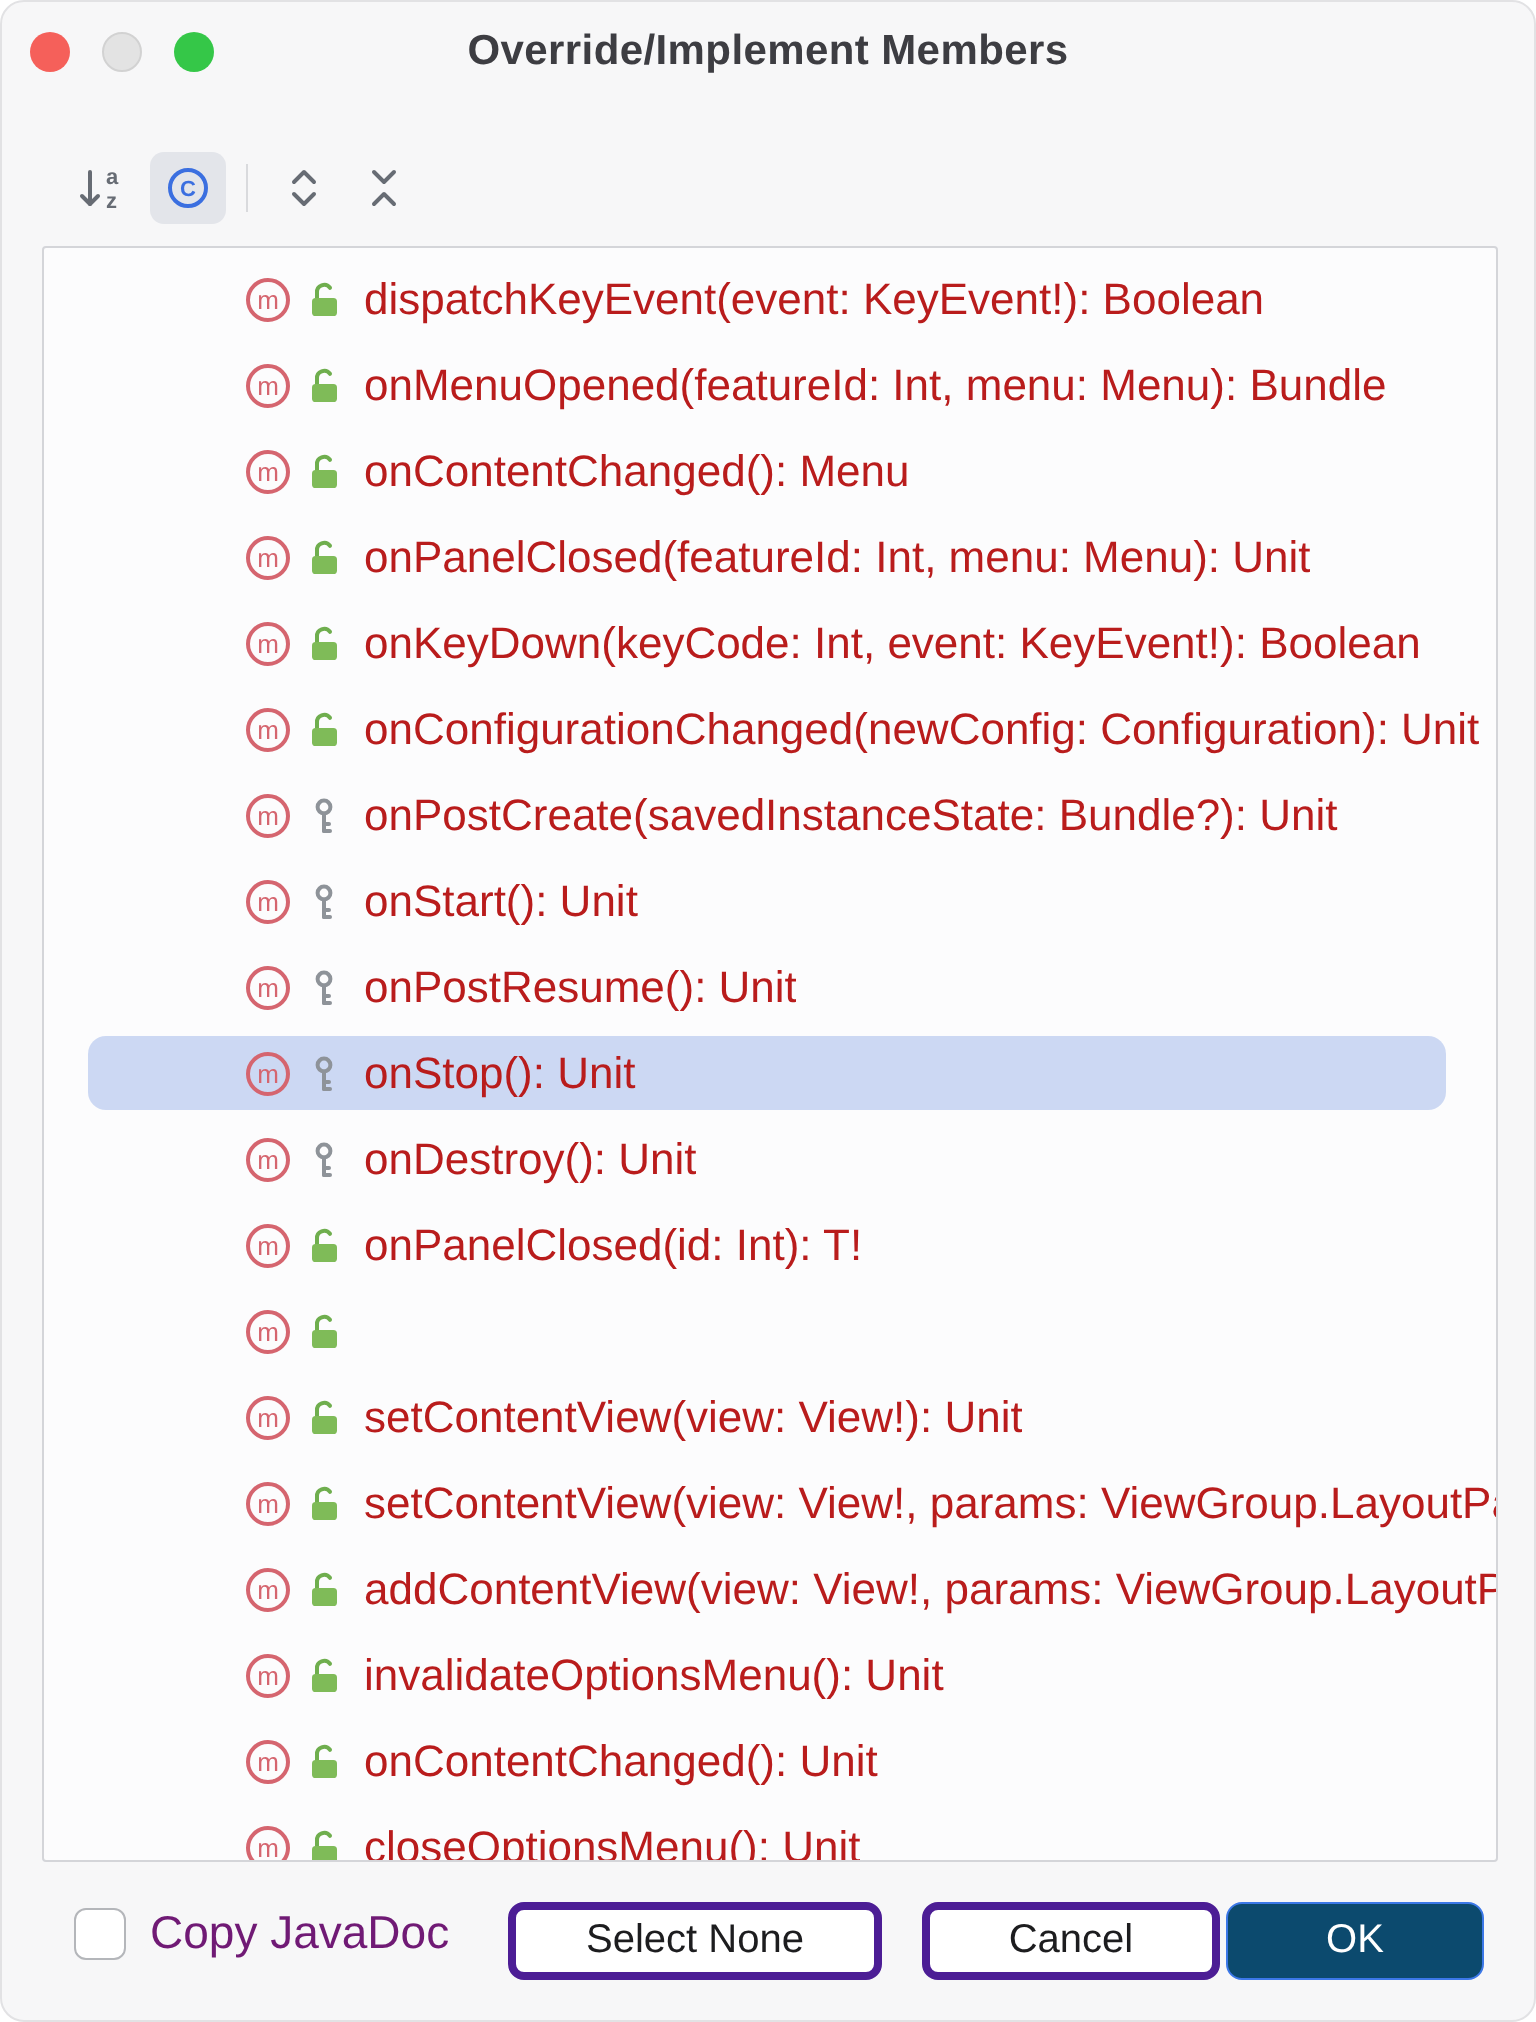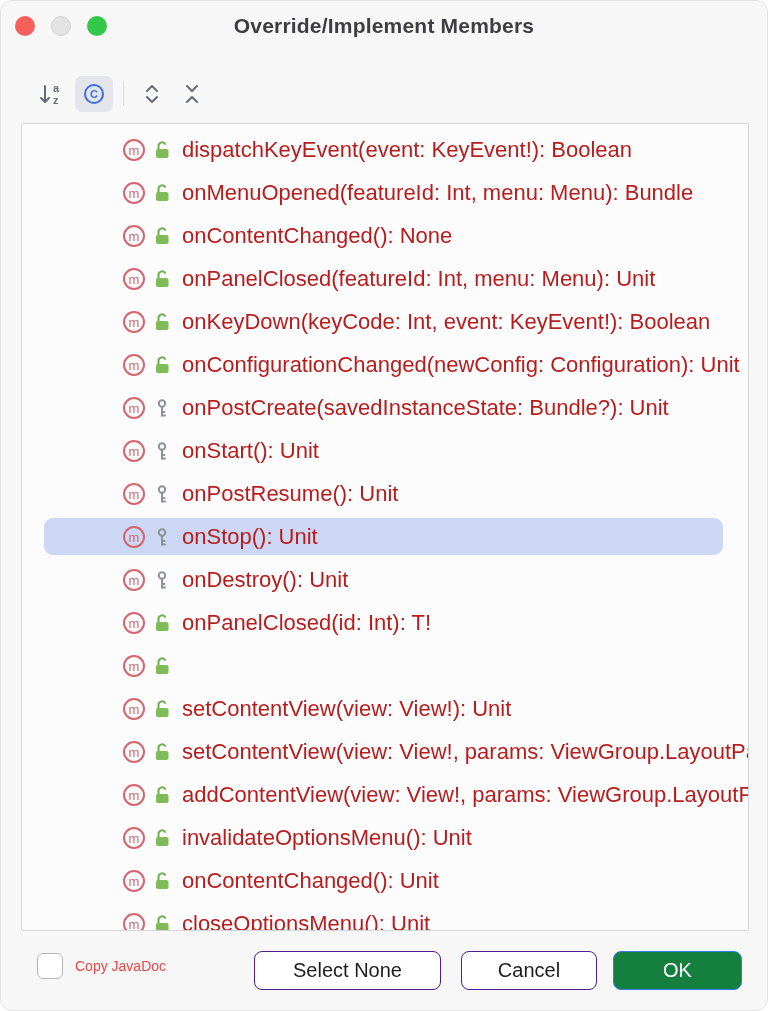--- a/index.html
+++ b/index.html
@@ -48,30 +48,30 @@
   .ic-vis { width:20px; height:20px; margin-right:10px; }
   .sig { font-size:22px; color:#b91c1c; overflow:hidden; }
   
   .footer { position:absolute; left:0; right:0; top:930px; bottom:0; }
   .chkgroup { position:absolute; left:36px; top:952px; display:flex; align-items:center; }
   .footer .chkgroup { top:22px; }
   .checkbox {
     width:26px; height:26px; background:#ffffff; border:1.5px solid #b4b6ba;
     border-radius:6px; margin-right:12px;
   }
-  .chklabel { font-size:14px; color:#ef4444; }
+  .chklabel { font-size:23px; color:#701a75; }
   .btn {
     position:absolute; top:20px; height:39px; border-radius:8px;
     font-family:inherit; font-size:20px; color:#1d1d1f;
-    background:#ffffff; border:1px solid #4c1d95; display:flex;
+    background:#ffffff; border:4px solid #4c1d95; display:flex;
     align-items:center; justify-content:center;
   }
   .btn-selectnone { left:253px; width:187px; }
-  .btn-cancel { left:460px; width:136px; }
-  .btn-ok { left:612px; width:129px; background:#15803d; border:1px solid #3c78e8; color:#ffffff; }
+  .btn-cancel { left:460px; width:149px; }
+  .btn-ok { left:612px; width:129px; background:#0c4a6e; border:1px solid #3c78e8; color:#ffffff; }
 </style>
 </head>
 <body>
 
 <div class="window">
 
   <div class="titlebar">
     <div class="traffic t-close"></div>
     <div class="traffic t-min"></div>
     <div class="traffic t-zoom"></div>
@@ -151,21 +151,21 @@
           <text x="12" y="16.5" text-anchor="middle" font-size="13" fill="#d5656f" font-family="Liberation Sans,sans-serif">m</text>
         </svg>
       </span>
       <span class="ic ic-vis vis-public">
         <svg width="20" height="20" viewBox="0 0 20 20">
           <path d="M6.5 9.5 V6.3 A3.6 3.6 0 0 1 13 3.9" fill="none" stroke="#6fae4e" stroke-width="2" stroke-linecap="round"></path>
           <rect x="4" y="9" width="12.5" height="9" rx="1.8" fill="#7fbb58"></rect>
         </svg>
       </span>
 
-      <span class="sig">onContentChanged(): None</span>
+      <span class="sig">onContentChanged(): Menu</span>
     </div>
       <div class="row">
 
       <span class="ic ic-method">
         <svg width="24" height="24" viewBox="0 0 24 24">
           <circle cx="12" cy="12" r="10" fill="none" stroke="#d5656f" stroke-width="2"></circle>
           <text x="12" y="16.5" text-anchor="middle" font-size="13" fill="#d5656f" font-family="Liberation Sans,sans-serif">m</text>
         </svg>
       </span>
       <span class="ic ic-vis vis-public">

